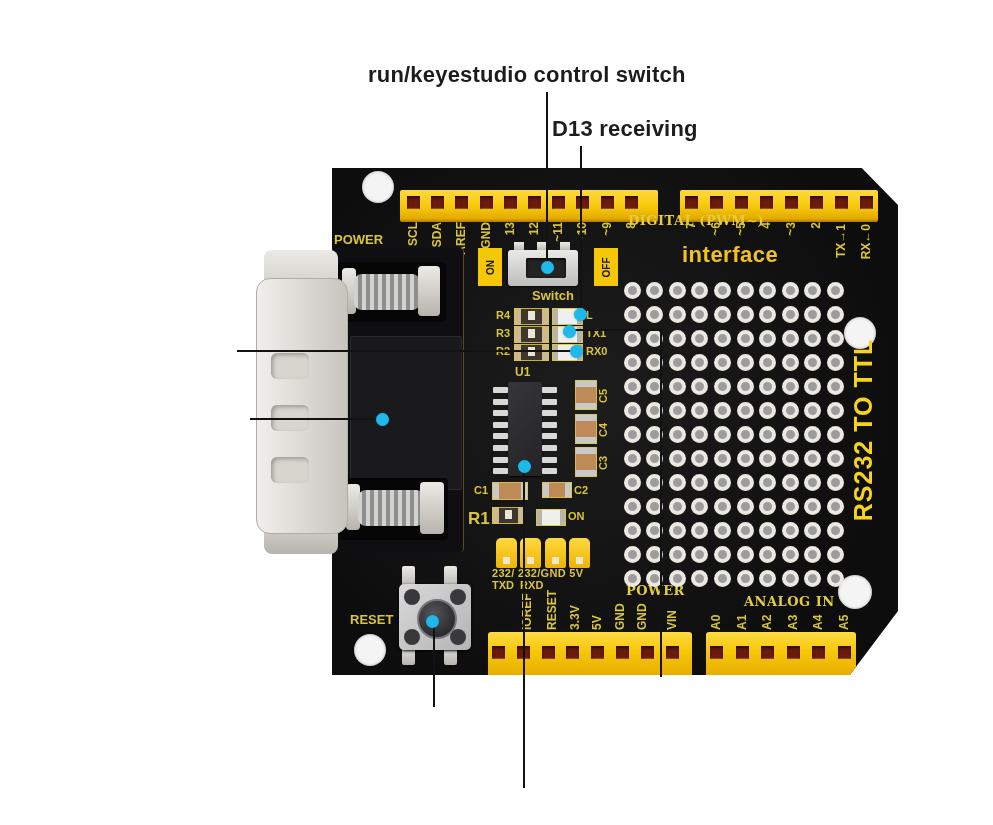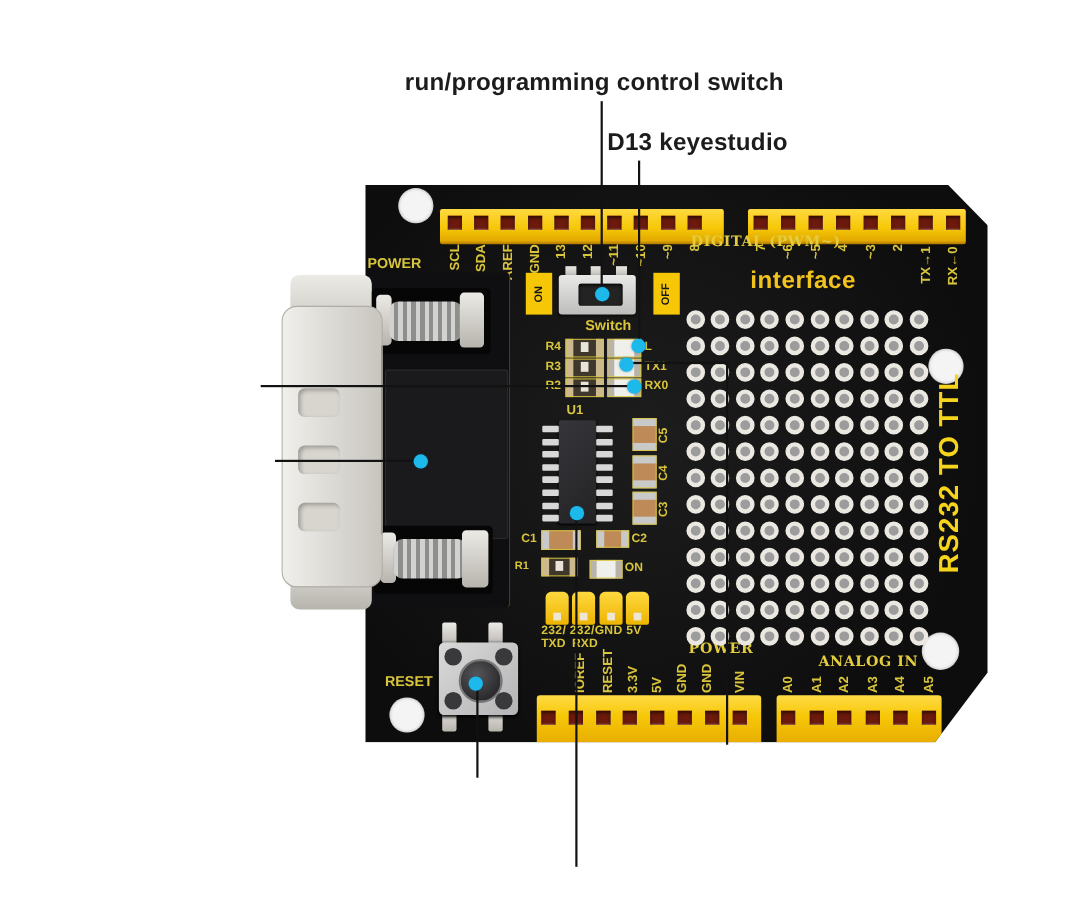--- a/index.html
+++ b/index.html
@@ -86,21 +86,21 @@
     </div>
     <div class="silk" style="left:186px;top:120px;width:70px;text-align:center;font-size:13px;">Switch</div>
 
     <div class="silk" style="left:183px;top:197px;">U1</div>
     <div class="abs" id="chipBody" style="left:176px;top:214px;width:34px;height:94px;background:linear-gradient(135deg,#36363a,#232326);border-radius:2px;box-shadow:0 1px 2px #000;"></div>
 
     <div class="silk" style="left:136px;top:316px;width:20px;text-align:right;font-size:11px;">C1</div>
     <div class="caph" style="left:160px;top:314px;width:34px;height:16px;"></div>
     <div class="caph" style="left:210px;top:314px;width:28px;height:14px;"></div>
     <div class="silk" style="left:242px;top:316px;font-size:11px;">C2</div>
-    <div class="silk" style="left:136px;top:341px;width:20px;font-size:10px;">R1</div>
+    <div class="silk" style="left:136px;top:341px;width:20px;font-size:17px;">R1</div>
     <div class="resistor" style="left:160px;top:339px;width:31px;"></div>
     <div class="ledc" style="left:204px;top:341px;width:28px;"></div>
     <div class="silk" style="left:236px;top:342px;font-size:11px;">ON</div>
 
     <div class="silk" style="left:160px;top:399px;font-size:11px;letter-spacing:.3px;">232/ 232/GND 5V</div>
     <div class="silk" style="left:160px;top:411px;font-size:11px;white-space:pre;">TXD  RXD</div>
 
     <div class="fheader" style="left:156px;top:464px;width:204px;"></div>
     <div class="fheader" style="left:374px;top:464px;width:150px;"></div>
 
@@ -390,15 +390,15 @@
   <div class="cline" style="left:523px;top:467px;width:2px;height:321px;"></div>
 
   <div class="cdot" style="left:541px;top:261px;"></div>
   <div class="cdot" style="left:574px;top:308px;"></div>
   <div class="cdot" style="left:563px;top:325px;"></div>
   <div class="cdot" style="left:570px;top:345px;"></div>
   <div class="cdot" style="left:376px;top:413px;"></div>
   <div class="cdot" style="left:426px;top:615px;"></div>
   <div class="cdot" style="left:518px;top:460px;"></div>
 
-  <div class="callout" style="left:368px;top:62px;">run/programming control switch</div>
-  <div class="callout" style="left:552px;top:116px;">D13 keyestudio</div>
+  <div class="callout" style="left:368px;top:62px;">run/keyestudio control switch</div>
+  <div class="callout" style="left:552px;top:116px;">D13 receiving</div>
 </div>
 
 </body></html>

